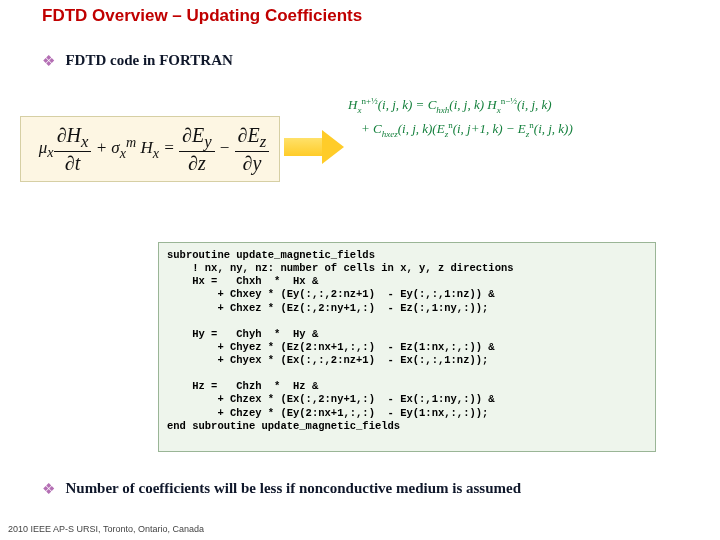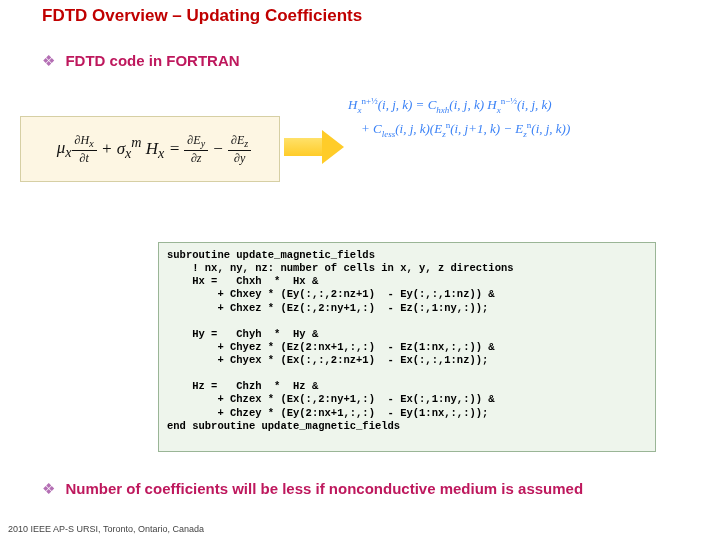--- a/index.html
+++ b/index.html
@@ -33,21 +33,22 @@
   }
   .bullet-icon {
     color: #b46fb4;
     font-size: 15px;
     line-height: 16px;
     margin-top: 1px;
   }
   .bullet-text {
     font-size: 15px;
     font-weight: bold;
-    color: #be185d;
+    color: #0f172a;
+    font-family: Liberation Serif, serif;
   }
   .eq-left {
     position: absolute;
     left: 20px;
     top: 116px;
     width: 250px;
     height: 64px;
     background: #fdf6e3;
     border: 1px solid #d6cfa4;
     font-family: 'Times New Roman', serif;
@@ -57,21 +58,21 @@
     align-items: center;
     justify-content: center;
     color: #111;
     padding-left: 8px;
   }
   .eq-left .frac {
     display: inline-flex;
     flex-direction: column;
     align-items: center;
     vertical-align: middle;
-    font-size: 12px;
+    font-size: 20px;
     line-height: 1.0;
     margin: 0 0;
   }
   .eq-left .frac .num { border-bottom: 1px solid #111; padding: 0 3px 1px 3px; }
   .eq-left .frac .den { padding: 1px 3px 0 3px; }
   .arrow {
     position: absolute;
     left: 284px;
     top: 130px;
     width: 0;
@@ -96,21 +97,21 @@
     border-left: 22px solid #ffcc29;
   }
   .eq-right {
     position: absolute;
     left: 348px;
     top: 94px;
     width: 358px;
     font-family: 'Times New Roman', serif;
     font-size: 13px;
     font-style: italic;
-    color: #3b82f6;
+    color: #15803d;
     line-height: 1.7;
   }
   .eq-right sup { font-size: 9px; font-style: normal; }
   .eq-right sub { font-size: 9px; font-style: italic; }
   .code-box {
     position: absolute;
     left: 158px;
     top: 242px;
     width: 498px;
     height: 210px;
@@ -158,21 +159,21 @@
         </span></span>
   </div>
 
   <div class="arrow">
     <div class="arrow-body"></div>
     <div class="arrow-head"></div>
   </div>
 
   <div class="eq-right">
     <div>H<sub>x</sub><sup>n+½</sup>(i, j, k) = C<sub>hxh</sub>(i, j, k) H<sub>x</sub><sup>n−½</sup>(i, j, k)</div>
-    <div>&nbsp;&nbsp;&nbsp;&nbsp;+ C<sub>less</sub>(i, j, k)(E<sub>z</sub><sup>n</sup>(i, j+1, k) − E<sub>z</sub><sup>n</sup>(i, j, k))</div>
+    <div>&nbsp;&nbsp;&nbsp;&nbsp;+ C<sub>hxez</sub>(i, j, k)(E<sub>z</sub><sup>n</sup>(i, j+1, k) − E<sub>z</sub><sup>n</sup>(i, j, k))</div>
   </div>
 
   <div class="code-box"><span>subroutine update_magnetic_fields</span>
 <span>    ! nx, ny, nz: number of cells in x, y, z directions</span>
 <span>    Hx =   Chxh  *  Hx &amp;</span>
 <span>        + Chxey * (Ey(:,:,2:nz+1)  - Ey(:,:,1:nz)) &amp;</span>
 <span>        + Chxez * (Ez(:,2:ny+1,:)  - Ez(:,1:ny,:));</span>
 <span></span>
 <span>    Hy =   Chyh  *  Hy &amp;</span>
 <span>        + Chyez * (Ez(2:nx+1,:,:)  - Ez(1:nx,:,:)) &amp;</span>

